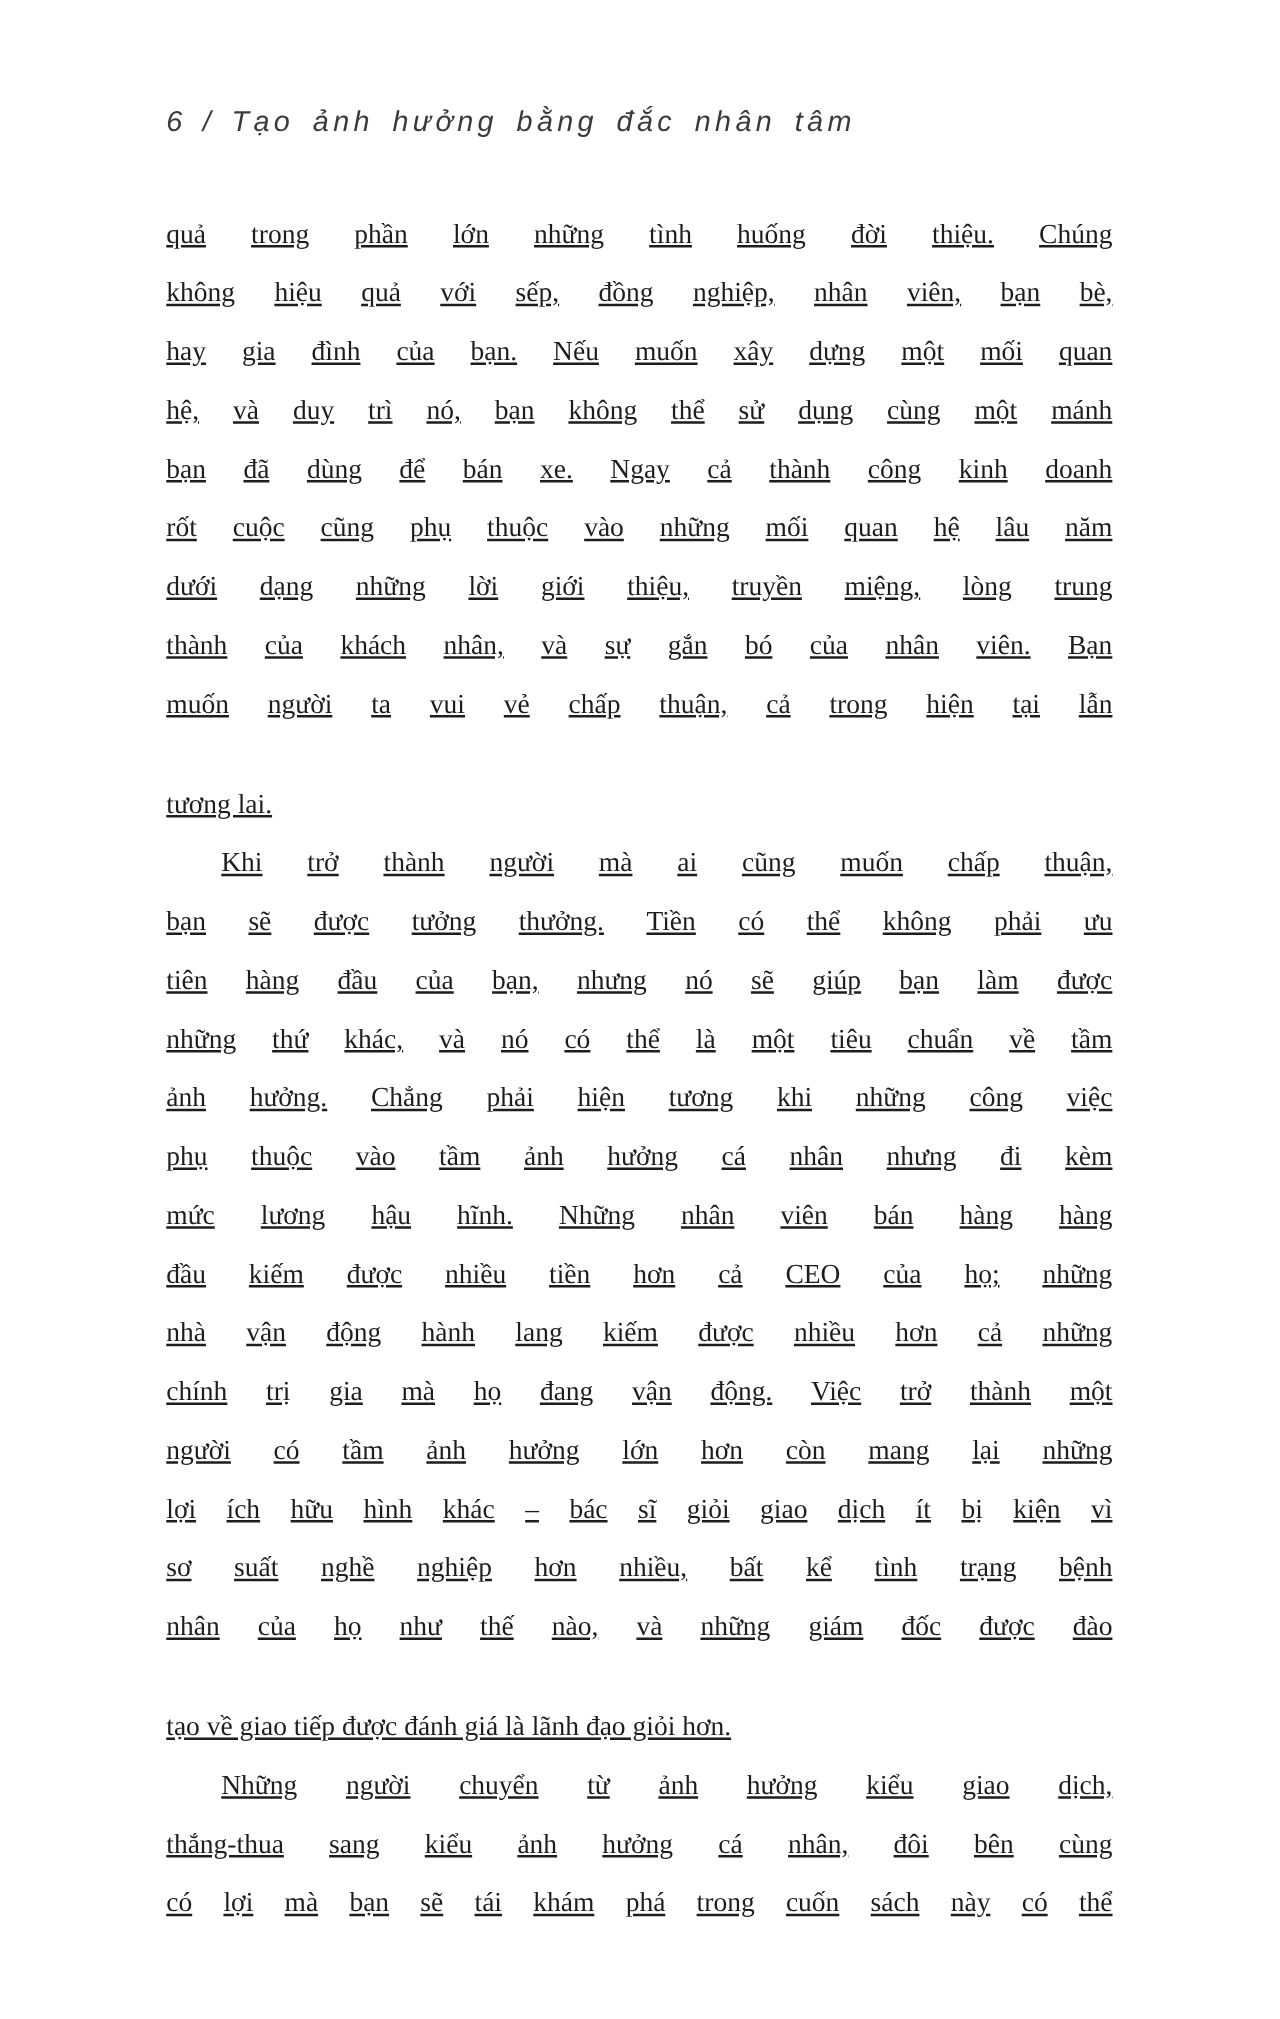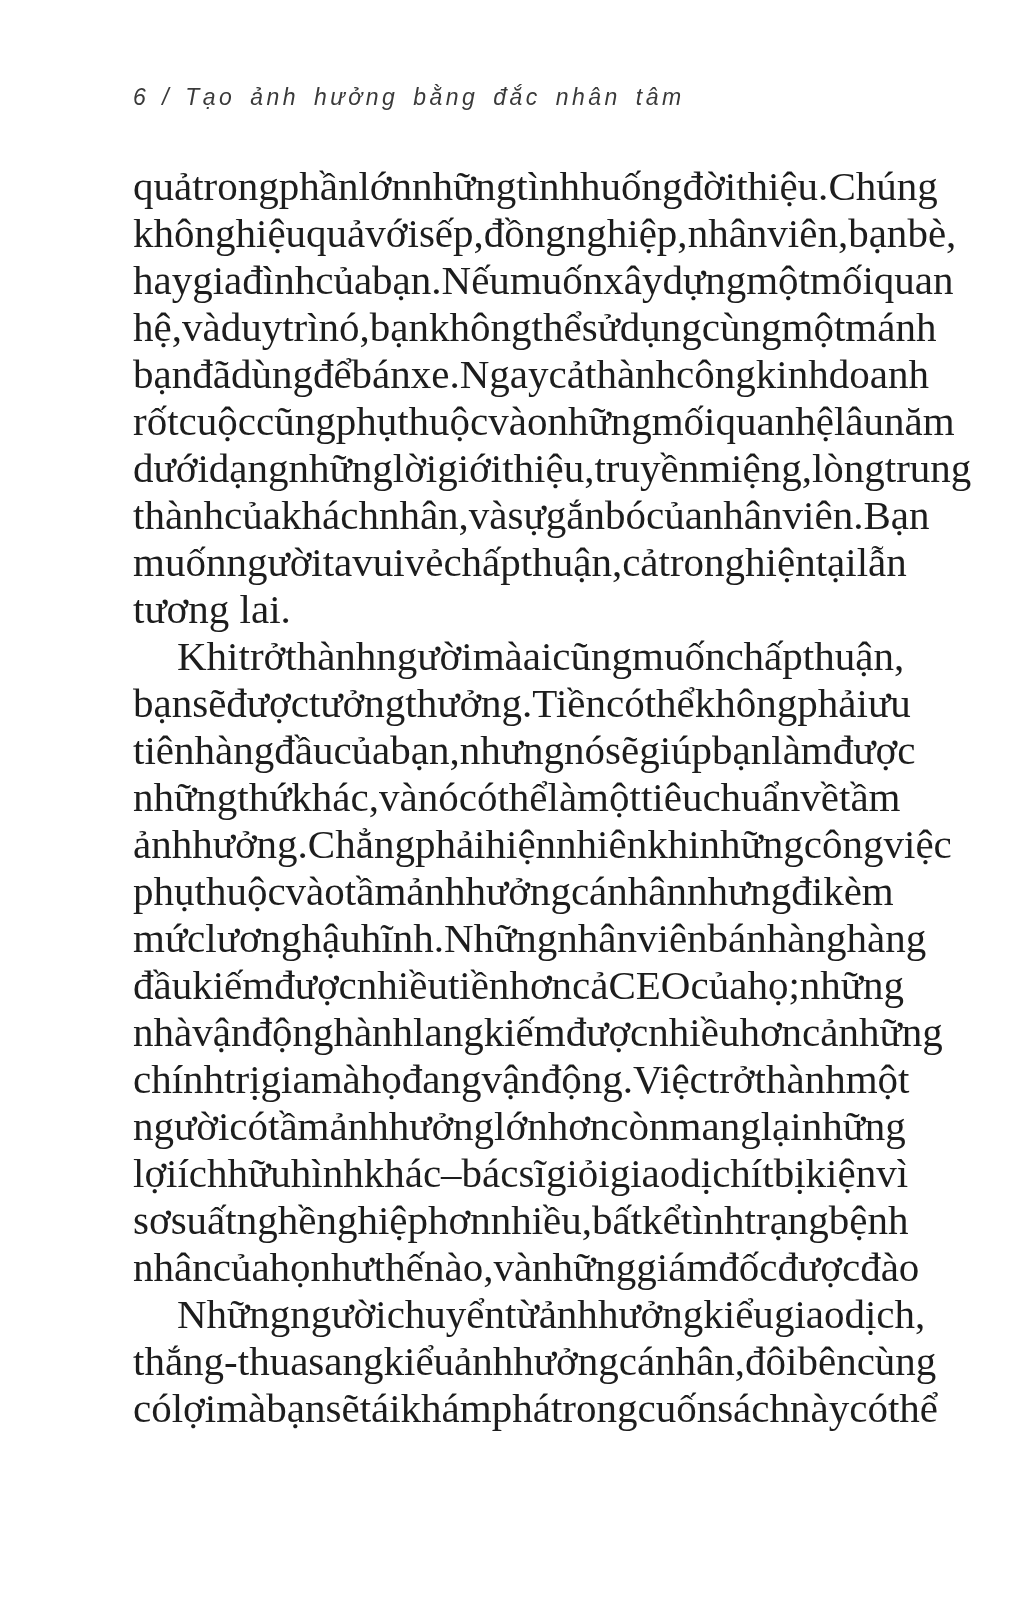--- a/index.html
+++ b/index.html
@@ -31,35 +31,37 @@
     word-spacing:5px;
     color:var(--header-text);
     white-space:nowrap;
   }
   .body-column{
     position:absolute;
     left:133px;
     top:163px;
     width:757px;
     color:var(--body-text);
-    font-size:41px;
+    font-size:22px;
+    text-decoration:underline;
   }
   .paragraph{display:block;}
   .line{
     height:47px;
     line-height:47px;
     white-space:nowrap;
   }
   .line.just{
     display:flex;
     justify-content:space-between;
   }
   .line.plain{
     display:block;
     text-align:left;
+    margin-top:33px;
   }
   .line.indent{
     padding-left:44px;
   }
   .w{display:inline-block;}
 </style>
 </head>
 <body>
 
 <div class="page">
@@ -248,21 +250,21 @@
           <span class="w">chuẩn</span>
           <span class="w">về</span>
           <span class="w">tầm</span>
         </div>
         <div class="line just">
           <span class="w">ảnh</span>
           <span class="w">hưởng.</span>
           <span class="w">Chẳng</span>
           <span class="w">phải</span>
           <span class="w">hiện</span>
-          <span class="w">nhiên</span>
+          <span class="w">tương</span>
           <span class="w">khi</span>
           <span class="w">những</span>
           <span class="w">công</span>
           <span class="w">việc</span>
         </div>
         <div class="line just">
           <span class="w">phụ</span>
           <span class="w">thuộc</span>
           <span class="w">vào</span>
           <span class="w">tầm</span>
@@ -376,20 +378,21 @@
           <span class="w">như</span>
           <span class="w">thế</span>
           <span class="w">nào,</span>
           <span class="w">và</span>
           <span class="w">những</span>
           <span class="w">giám</span>
           <span class="w">đốc</span>
           <span class="w">được</span>
           <span class="w">đào</span>
         </div>
+        <div class="line plain">tạo về giao tiếp được đánh giá là lãnh đạo giỏi hơn.</div>
       </div>
       <div class="paragraph">
         <div class="line just indent">
           <span class="w">Những</span>
           <span class="w">người</span>
           <span class="w">chuyển</span>
           <span class="w">từ</span>
           <span class="w">ảnh</span>
           <span class="w">hưởng</span>
           <span class="w">kiểu</span>

